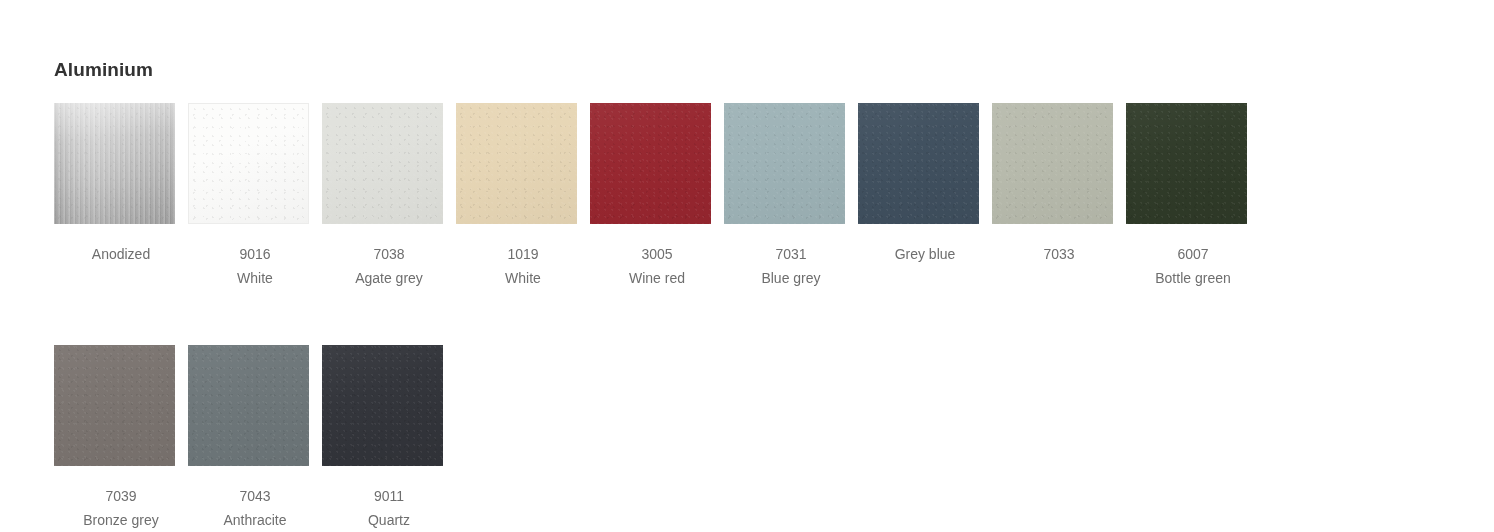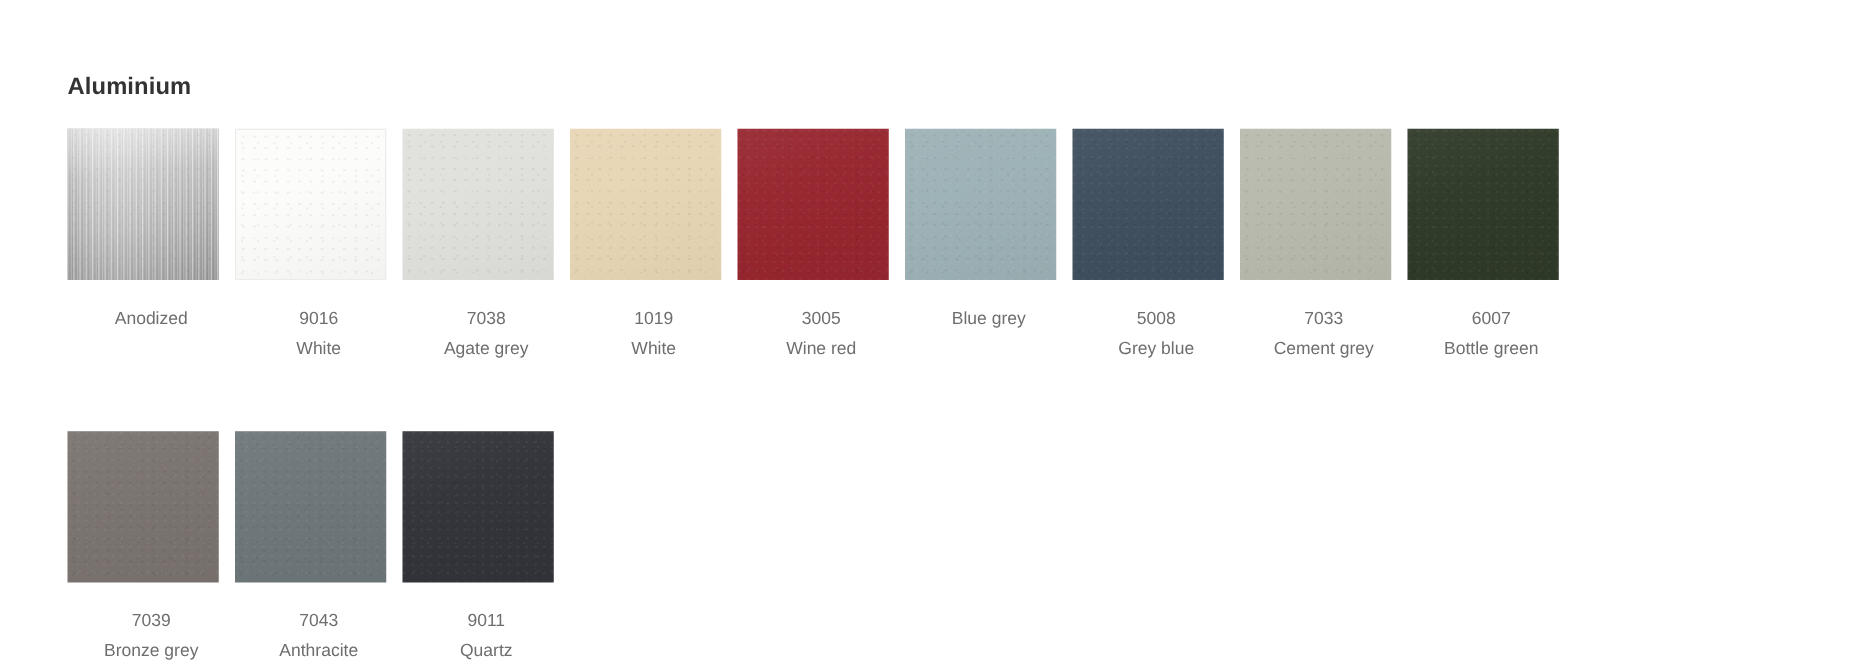--- a/index.html
+++ b/index.html
@@ -182,41 +182,40 @@
           <div class="swatch-code">3005</div>
           <div class="swatch-name">Wine red</div>
         </div>
       </div>
       <div class="swatch-cell">
         <div class="swatch-chip" style="background-color: rgb(157, 178, 182);">
           <span class="sheen"></span>
           <span class="grain"></span>
         </div>
         <div class="swatch-labels">
+          <div class="swatch-code">7031</div>
           <div class="swatch-name">Blue grey</div>
         </div>
       </div>
       <div class="swatch-cell">
         <div class="swatch-chip" style="background-color: rgb(63, 79, 94);">
           <span class="sheen"></span>
           <span class="grain"></span>
         </div>
         <div class="swatch-labels">
-          <div class="swatch-code">5008</div>
           <div class="swatch-name">Grey blue</div>
         </div>
       </div>
       <div class="swatch-cell">
         <div class="swatch-chip" style="background-color: rgb(183, 186, 172);">
           <span class="sheen"></span>
           <span class="grain"></span>
         </div>
         <div class="swatch-labels">
           <div class="swatch-code">7033</div>
-          <div class="swatch-name">Cement grey</div>
         </div>
       </div>
       <div class="swatch-cell">
         <div class="swatch-chip" style="background-color: rgb(47, 58, 40);">
           <span class="sheen"></span>
           <span class="grain"></span>
         </div>
         <div class="swatch-labels">
           <div class="swatch-code">6007</div>
           <div class="swatch-name">Bottle green</div>

